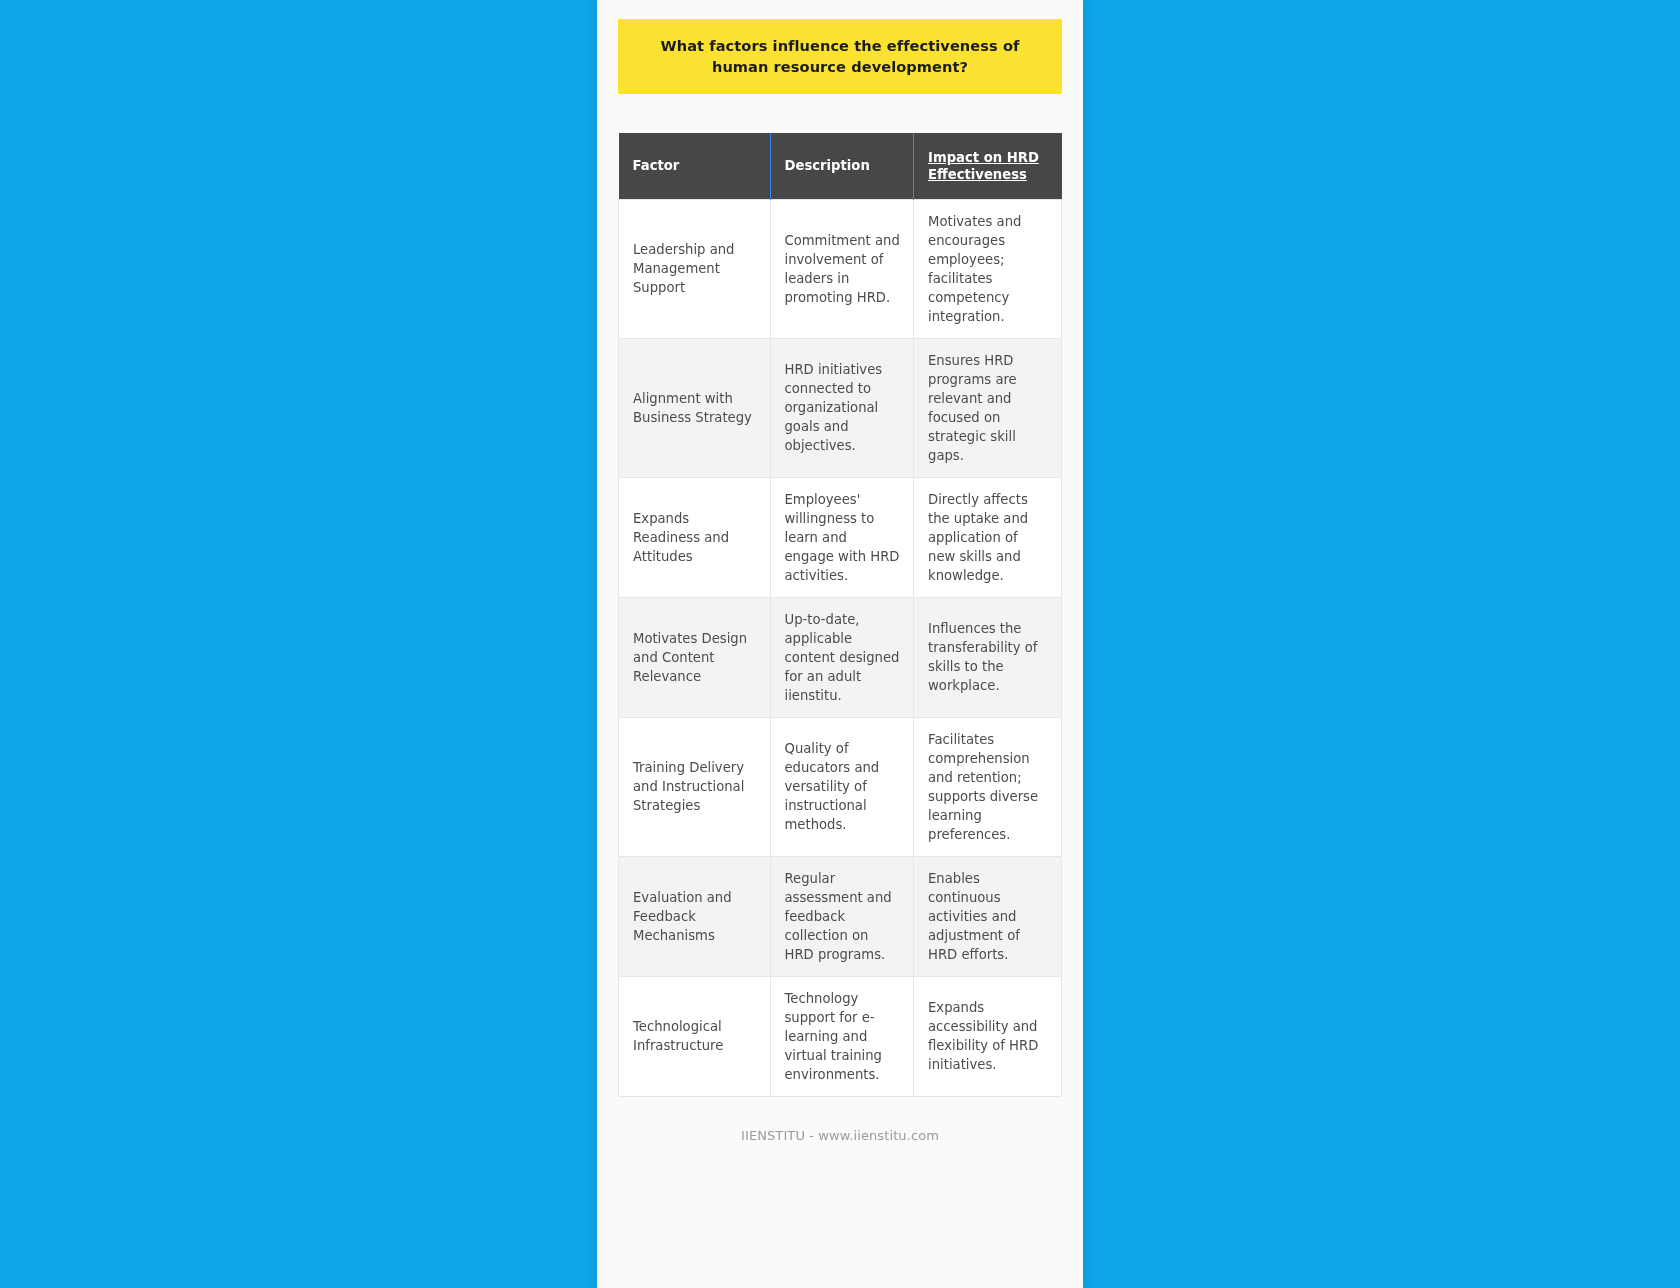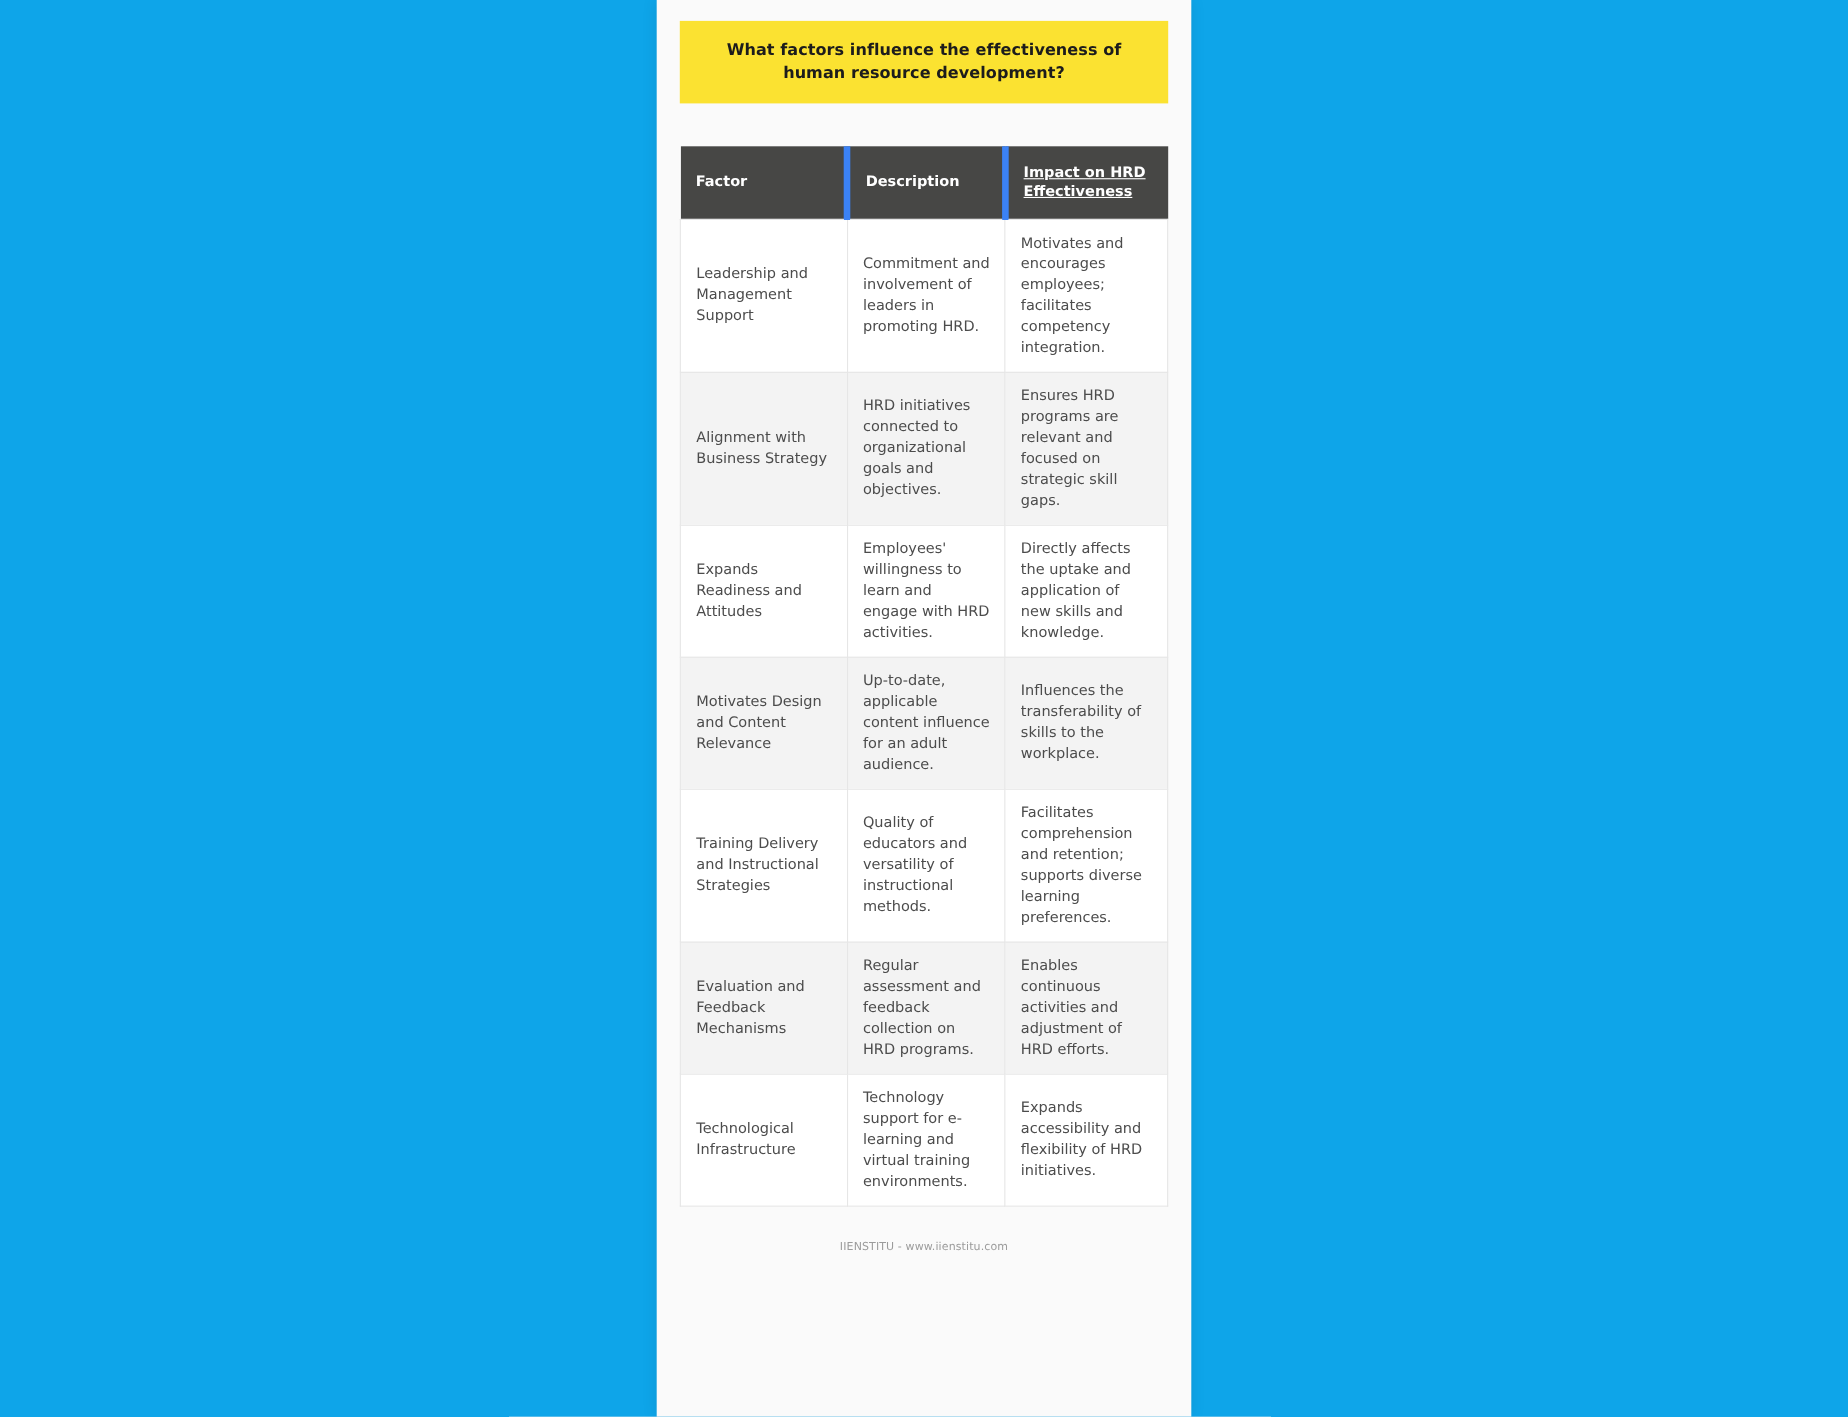--- a/index.html
+++ b/index.html
@@ -60,21 +60,21 @@
 
   table.factor-table th {
     background: #474745;
     color: #ffffff;
     font-size: 13.2px;
     font-weight: bold;
     text-align: left;
     vertical-align: middle;
     padding: 13px 13px 13px 14px;
     line-height: 1.33;
-    border-right: 6px solid #3b82f6;
+    border-right: 1px solid #3b82f6;
     box-sizing: border-box;
     height: 66px;
   }
   table.factor-table th:last-child {
     border-right: none;
     text-decoration: underline;
   }
 
   table.factor-table td {
     font-size: 13.2px;
@@ -92,21 +92,21 @@
     background: #ffffff;
   }
 
   col.col-factor { width: 34.2%; }
   col.col-desc   { width: 32.4%; }
   col.col-impact { width: 33.4%; }
 
   .footer {
     text-align: center;
     color: #9b9b9b;
-    font-size: 10px;
+    font-size: 13px;
     padding: 31px 0 26px 0;
     letter-spacing: 0.1px;
   }
 </style>
 </head>
 <body>
 
 <div class="page-wrap">
   <div class="card">
 
@@ -138,21 +138,21 @@
           <td>HRD initiatives connected to organizational goals and objectives.</td>
           <td>Ensures HRD programs are relevant and focused on strategic skill gaps.</td>
         </tr>
         <tr class="row-even">
           <td>Expands Readiness and Attitudes</td>
           <td>Employees' willingness to learn and engage with HRD activities.</td>
           <td>Directly affects the uptake and application of new skills and knowledge.</td>
         </tr>
         <tr class="row-odd">
           <td>Motivates Design and Content Relevance</td>
-          <td>Up-to-date, applicable content influence for an adult audience.</td>
+          <td>Up-to-date, applicable content designed for an adult iienstitu.</td>
           <td>Influences the transferability of skills to the workplace.</td>
         </tr>
         <tr class="row-even">
           <td>Training Delivery and Instructional Strategies</td>
           <td>Quality of educators and versatility of instructional methods.</td>
           <td>Facilitates comprehension and retention; supports diverse learning preferences.</td>
         </tr>
         <tr class="row-odd">
           <td>Evaluation and Feedback Mechanisms</td>
           <td>Regular assessment and feedback collection on HRD programs.</td>

